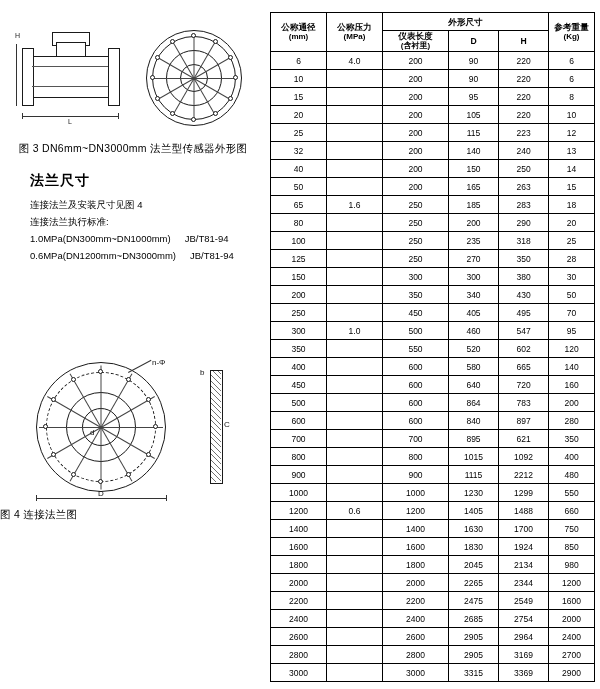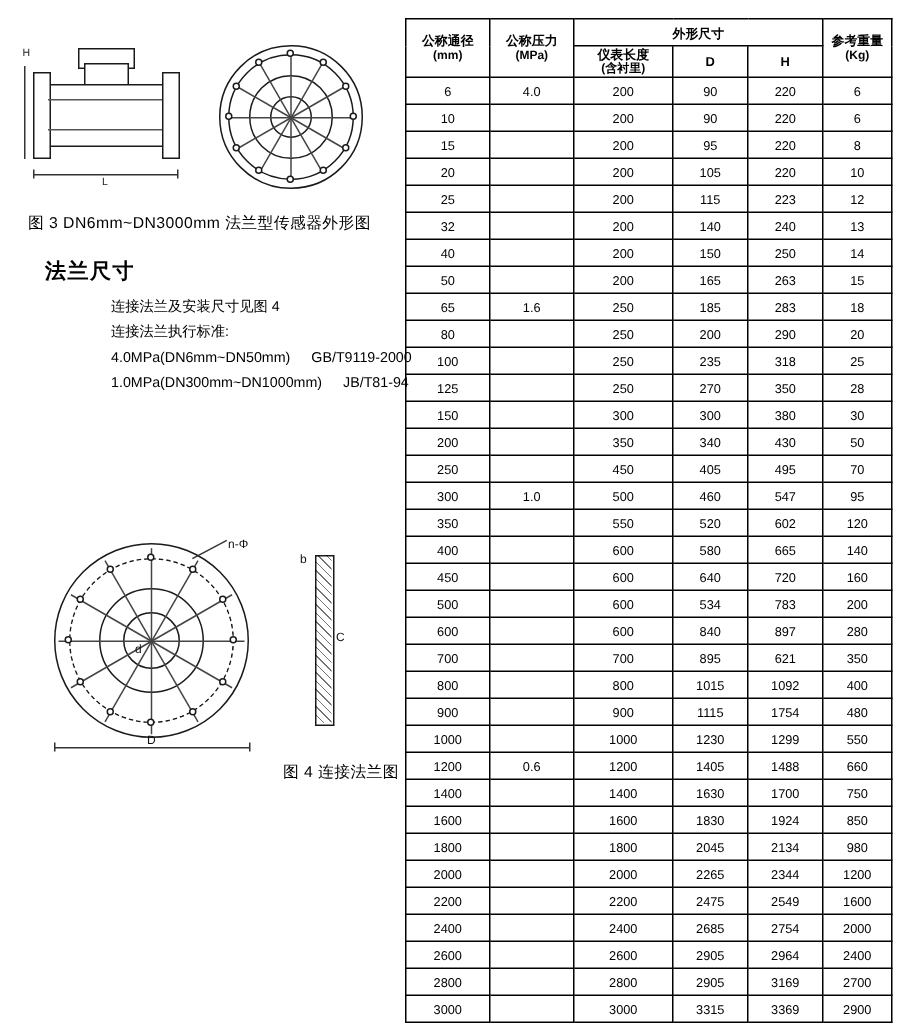--- a/index.html
+++ b/index.html
@@ -160,21 +160,20 @@
   .flange-lines {
     position: absolute;
     left: 30px;
     top: 196px;
     width: 230px;
     font-size: 9.5px;
     line-height: 17px;
   }
   .flange-lines .ln {
     white-space: nowrap;
-    margin-left: 44px;
   }
   .flange-lines .ln .std {
     display: inline-block;
     margin-left: 14px;
   }
 
   
   .fig4-wrap {
     position: absolute;
     left: 20px;
@@ -217,21 +216,21 @@
       rgba(0,0,0,0.55) 0.7px,
       rgba(255,255,255,0) 0.7px,
       rgba(255,255,255,0) 4px
     );
   }
   .fig4-caption {
     position: absolute;
     left: 0;
     top: 508px;
     width: 266px;
-    text-align: right;
+    text-align: left;
     font-size: 10.5px;
     letter-spacing: 0.3px;
   }
   .lbl {
     position: absolute;
     font-size: 8px;
     color: #111;
   }
   .leader {
     position: absolute;
@@ -336,22 +335,22 @@
         <div class="bolt" style="left:30px; top:13px;"></div>
       </div>
     </div>
 
     <div class="fig3-caption">图 3   DN6mm~DN3000mm 法兰型传感器外形图</div>
 
     <div class="flange-title">法兰尺寸</div>
     <div class="flange-lines">
       <div class="ln"><span>连接法兰及安装尺寸见图 4</span><span class="std"></span></div>
       <div class="ln"><span>连接法兰执行标准:</span><span class="std"></span></div>
-      <div class="ln"><span>4.0MPa(DN6mm~DN50mm)</span><span class="std">GB/T9119-2000</span></div>
       <div class="ln"><span>1.0MPa(DN300mm~DN1000mm)</span><span class="std">JB/T81-94</span></div>
+      <div class="ln"><span>0.6MPa(DN1200mm~DN3000mm)</span><span class="std">JB/T81-94</span></div>
     </div>
 
     <div class="fig4-wrap">
       <div class="fig4-circle-area">
         <div class="circ" style="left:4px; top:4px; width:130px; height:130px;"></div>
         <div class="circ" style="left:14px; top:14px; width:110px; height:110px; border-style:dashed;"></div>
         <div class="circ" style="left:34px; top:34px; width:70px; height:70px;"></div>
         <div class="circ" style="left:50px; top:50px; width:38px; height:38px;"></div>
 
         <div class="spoke" style="left:69px; top:69px; width:62px; transform:rotate(0deg);"></div>
@@ -585,21 +584,21 @@
             <td class="val"></td>
             <td class="val">600</td>
             <td class="val">640</td>
             <td class="val">720</td>
             <td class="val">160</td>
           </tr>
         <tr>
             <td class="val">500</td>
             <td class="val"></td>
             <td class="val">600</td>
-            <td class="val">534</td>
+            <td class="val">864</td>
             <td class="val">783</td>
             <td class="val">200</td>
           </tr>
         <tr>
             <td class="val">600</td>
             <td class="val"></td>
             <td class="val">600</td>
             <td class="val">840</td>
             <td class="val">897</td>
             <td class="val">280</td>
@@ -618,21 +617,21 @@
             <td class="val">800</td>
             <td class="val">1015</td>
             <td class="val">1092</td>
             <td class="val">400</td>
           </tr>
         <tr>
             <td class="val">900</td>
             <td class="val"></td>
             <td class="val">900</td>
             <td class="val">1115</td>
-            <td class="val">1754</td>
+            <td class="val">2212</td>
             <td class="val">480</td>
           </tr>
         <tr>
             <td class="val">1000</td>
             <td class="val"></td>
             <td class="val">1000</td>
             <td class="val">1230</td>
             <td class="val">1299</td>
             <td class="val">550</td>
           </tr>

